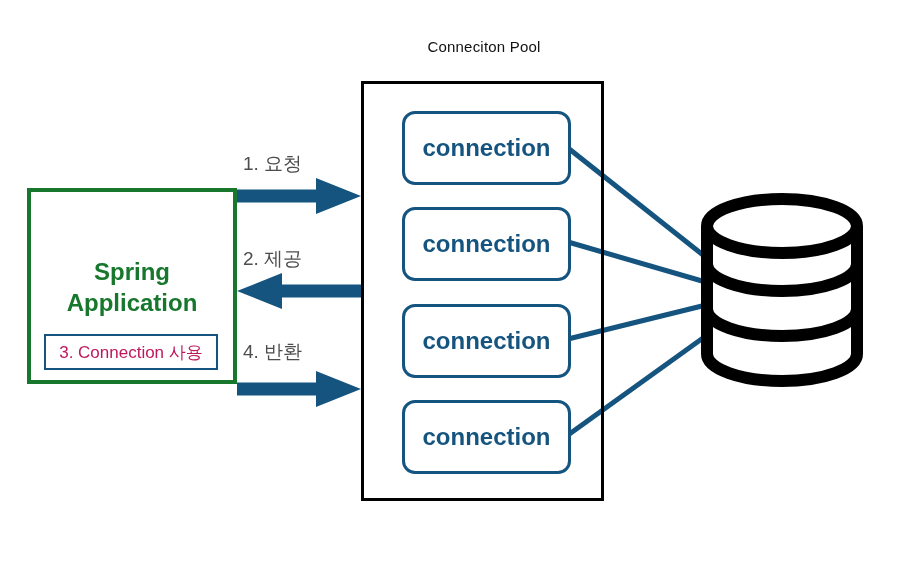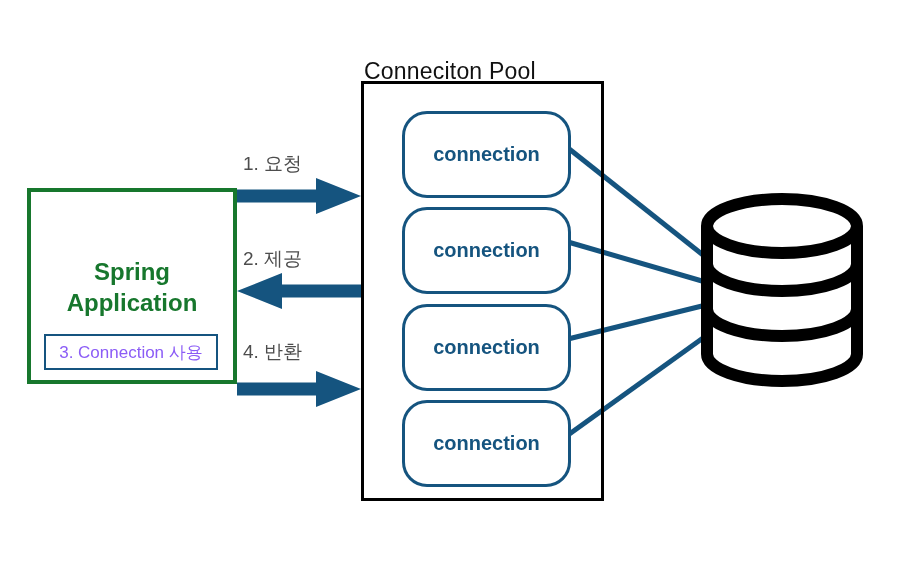--- a/index.html
+++ b/index.html
@@ -3,49 +3,49 @@
 <meta charset="utf-8">
 <style>
   html,body{margin:0;padding:0;background:#ffffff;}
   .stage{
     position:relative;width:905px;height:561px;background:#ffffff;overflow:hidden;
     font-family:"Liberation Sans","DejaVu Sans",sans-serif;
   }
   .layer{position:absolute;left:0;top:0;width:905px;height:561px;}
 
   .pool-title{
-    position:absolute;left:364px;top:38px;width:240px;
-    font-size:23px;font-weight:500;color:#111;letter-spacing:.2px;margin-top:20px;
+    position:absolute;left:364px;top:38px;width:240px;text-align:center;
+    font-size:15px;font-weight:500;color:#111;letter-spacing:.2px;
   }
 
   .pool-box{
     position:absolute;left:361px;top:81px;width:243px;height:420px;
     border:3px solid #000;box-sizing:border-box;background:transparent;
   }
   .conn-box{
-    position:absolute;left:38px;width:169px;height:87px;box-sizing:border-box;
-    border:3px solid var(--blue);border-radius:25px;background:#fff;
+    position:absolute;left:38px;width:169px;height:74px;box-sizing:border-box;
+    border:3px solid var(--blue);border-radius:13px;background:#fff;
     display:flex;align-items:center;justify-content:center;
-    color:var(--blue);font-size:20px;font-weight:bold;
+    color:var(--blue);font-size:24px;font-weight:bold;
   }
   .conn-1{top:27px;}.conn-2{top:123px;}.conn-3{top:220px;}.conn-4{top:316px;}
 
   .spring-box{
     position:absolute;left:27px;top:188px;width:210px;height:196px;box-sizing:border-box;
     border:4px solid var(--green);background:#fff;
   }
   .spring-name{
     position:absolute;left:0;top:64px;width:100%;text-align:center;
     color:var(--green);font-size:24px;font-weight:bold;line-height:31px;
   }
   .usage-box{
     position:absolute;left:13px;top:142px;width:174px;height:36px;box-sizing:border-box;
     border:2px solid var(--blue);background:#fff;
     display:flex;align-items:center;justify-content:center;
-    color:#8b5cf6;font-size:17px;white-space:nowrap;
+    color:#be185d;font-size:17px;white-space:nowrap;
   }
 
   .arrow-label{
     position:absolute;left:243px;width:120px;text-align:left;
     color:var(--label_gray);font-size:19px;
   }
   .lbl-1{top:151px;}.lbl-2{top:246px;}.lbl-3{top:339px;}
 </style>
 </head>
 <body>

